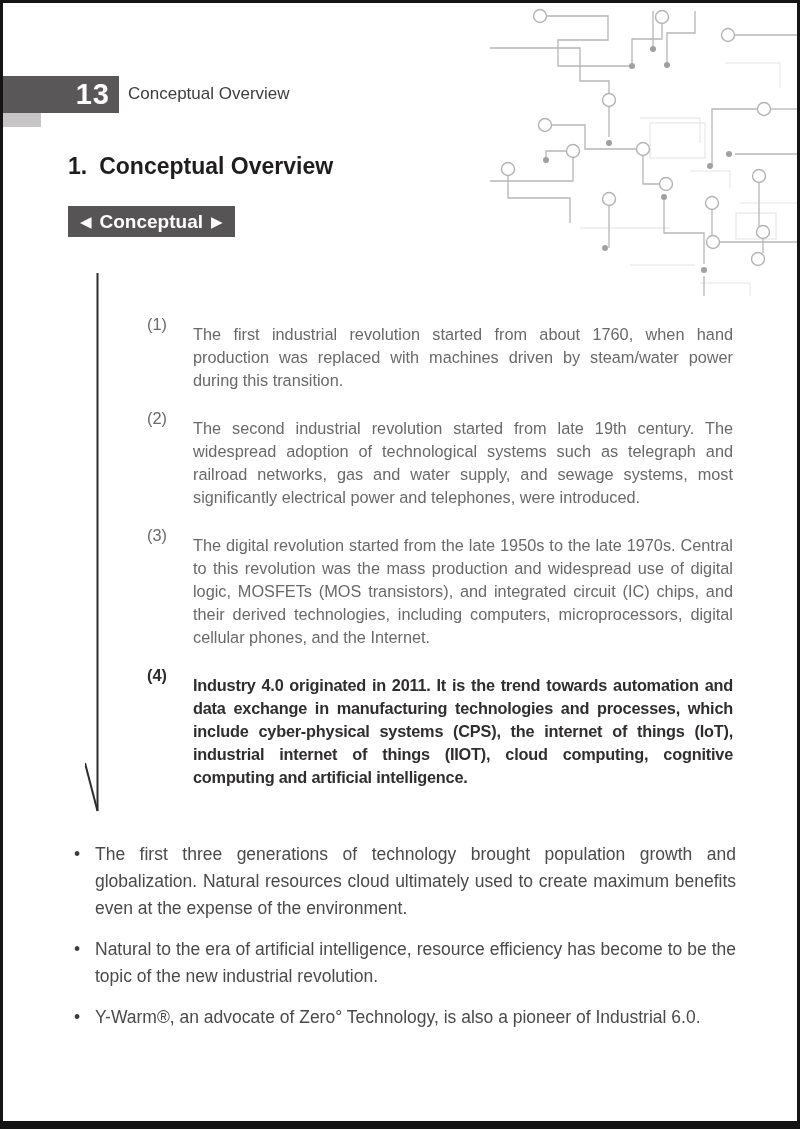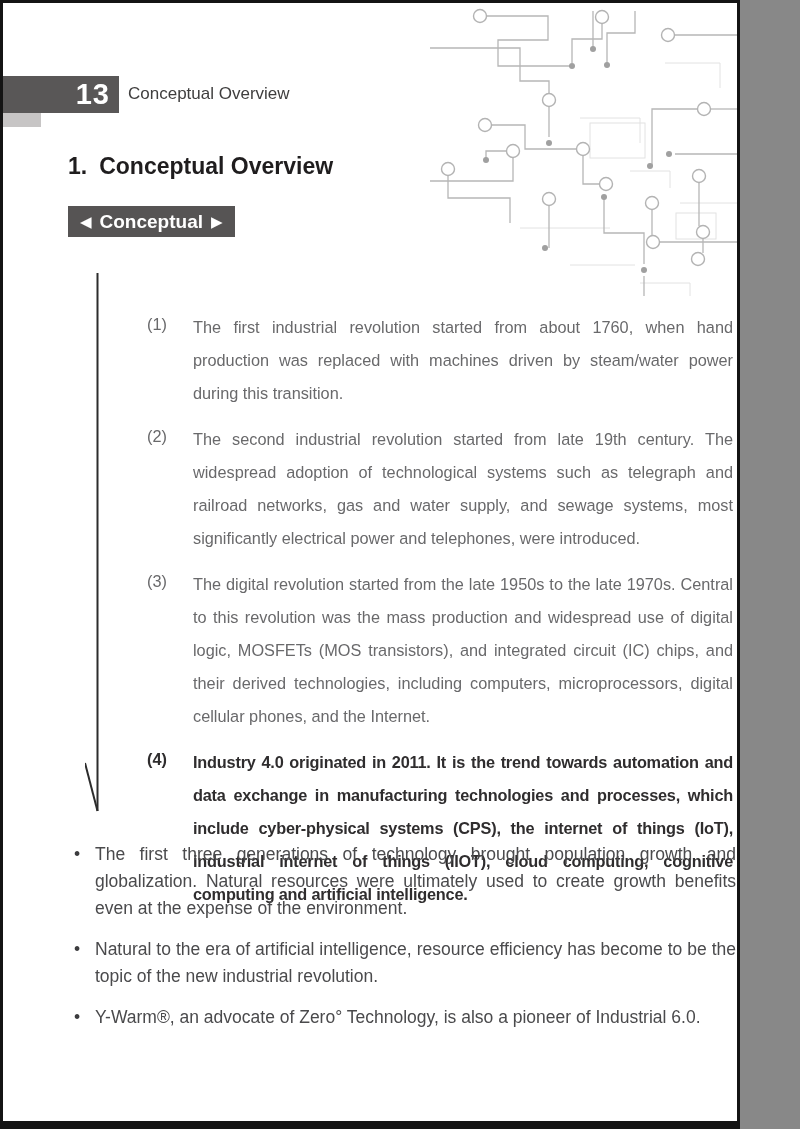--- a/index.html
+++ b/index.html
@@ -1,19 +1,19 @@
 <!DOCTYPE html>
 <html><head>
 <meta charset="utf-8">
 <style>
   * { margin:0; padding:0; box-sizing:border-box; }
   html,body { background:#888; }
   body { width:800px; font-family:"Liberation Sans","DejaVu Sans",sans-serif; }
   .page {
-    position:relative; width:740px; height:1129px; background:#fff;
+    position:relative; width:800px; height:1129px; background:#fff;
     border:3px solid #141414; border-bottom-width:8px; overflow:hidden;text-decoration:underline;
   }
   
   .circuit { position:absolute; top:0; right:0; width:307px; height:293px; }
   
   .header-bar {
     position:absolute; left:0; top:73px; width:116px; height:37px;
     background:#595757; display:flex; align-items:center; justify-content:flex-end;
     padding-right:9px;
   }
@@ -41,21 +41,21 @@
   .intro {
     position:absolute; left:102px; top:266px; width:625px; font-size:18px; color:#2e2e30;
   }
   
   .items { position:absolute; left:144px; top:308px; width:586px; }
   .item { display:flex; margin-bottom:13px; }
   .item .num {
     flex:none; width:30px; margin-right:16px; font-size:16.3px; line-height:26.5px; color:#69696b;
   }
   .item .txt {
-    width:540px; text-align:justify; font-size:16.3px; line-height:33px; color:#69696b;
+    width:540px; text-align:justify; font-size:16.3px; line-height:23px; color:#69696b;margin-top:12px;
   }
   .item.emphasis .num, .item.emphasis .txt { color:#2f2d2e; font-weight:bold; }
   .item.emphasis .txt { letter-spacing:-0.2px; }
   
   .bullets { position:absolute; left:65px; top:838px; width:668px; }
   .bullet { display:flex; margin-bottom:14px; }
   .bullet .dot { flex:none; width:27px; padding-left:6px; font-size:17.5px; line-height:27px; color:#3c3c3e; }
   .bullet p { flex:1; text-align:justify; font-size:17.5px; line-height:27px; color:#4a4a4c; }
 </style>
 </head>
@@ -169,21 +169,21 @@
     </div>
     <div class="item emphasis">
       <span class="num">(4)</span>
       <p class="txt">Industry 4.0 originated in 2011. It is the trend towards automation and data exchange in manufacturing technologies and processes, which include cyber-physical systems (CPS), the internet of things (IoT), industrial internet of things (IIOT), cloud computing, cognitive computing and artificial intelligence.</p>
     </div>
   </div>
 
   <div class="bullets">
     <div class="bullet">
       <span class="dot">•</span>
-      <p>The first three generations of technology brought population growth and globalization. Natural resources were ultimately used to create growth benefits even at the expense of the environment.</p>
+      <p>The first three generations of technology brought population growth and globalization. Natural resources cloud ultimately used to create maximum benefits even at the expense of the environment.</p>
     </div>
     <div class="bullet">
       <span class="dot">•</span>
       <p>Natural to the era of artificial intelligence, resource efficiency has become to be the topic of the new industrial revolution.</p>
     </div>
     <div class="bullet">
       <span class="dot">•</span>
       <p>Y-Warm®, an advocate of Zero° Technology, is also a pioneer of Industrial 6.0.</p>
     </div>
   </div>

